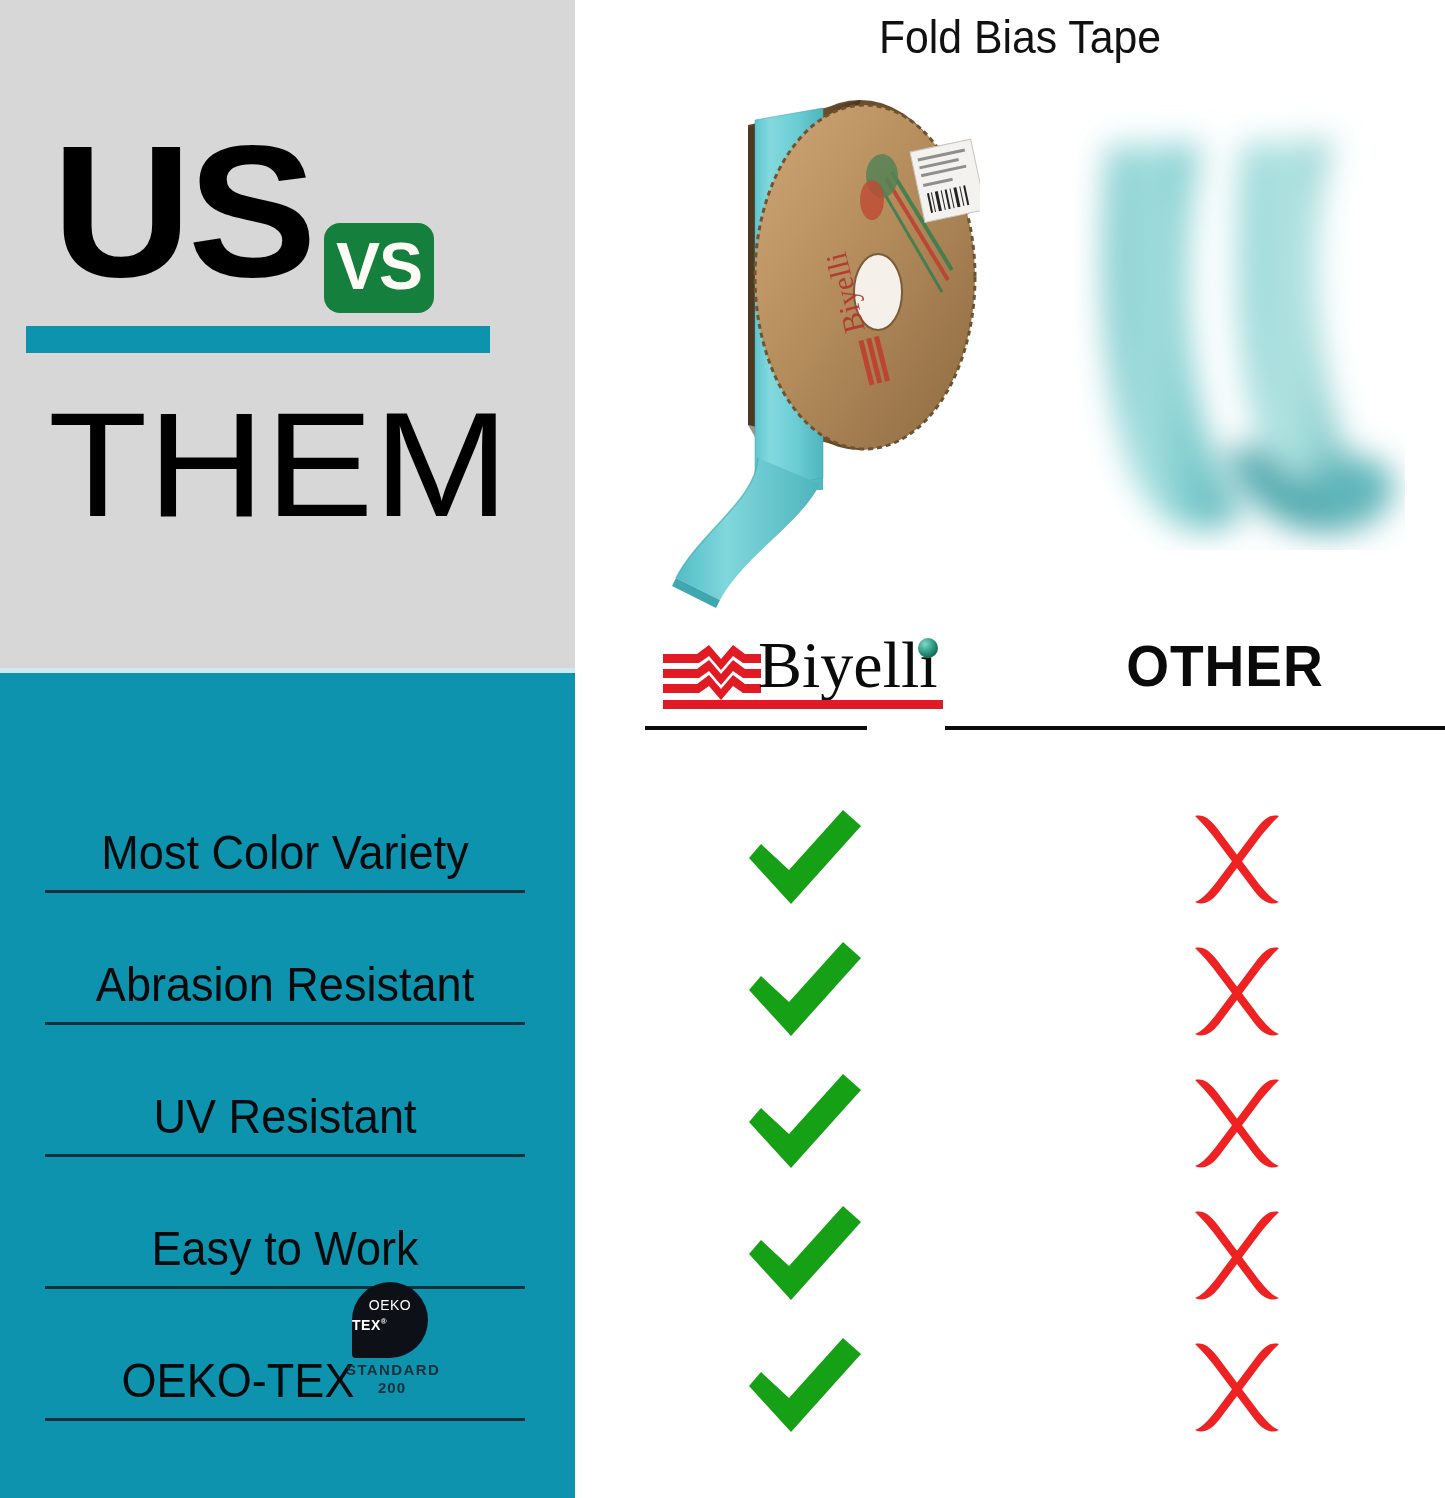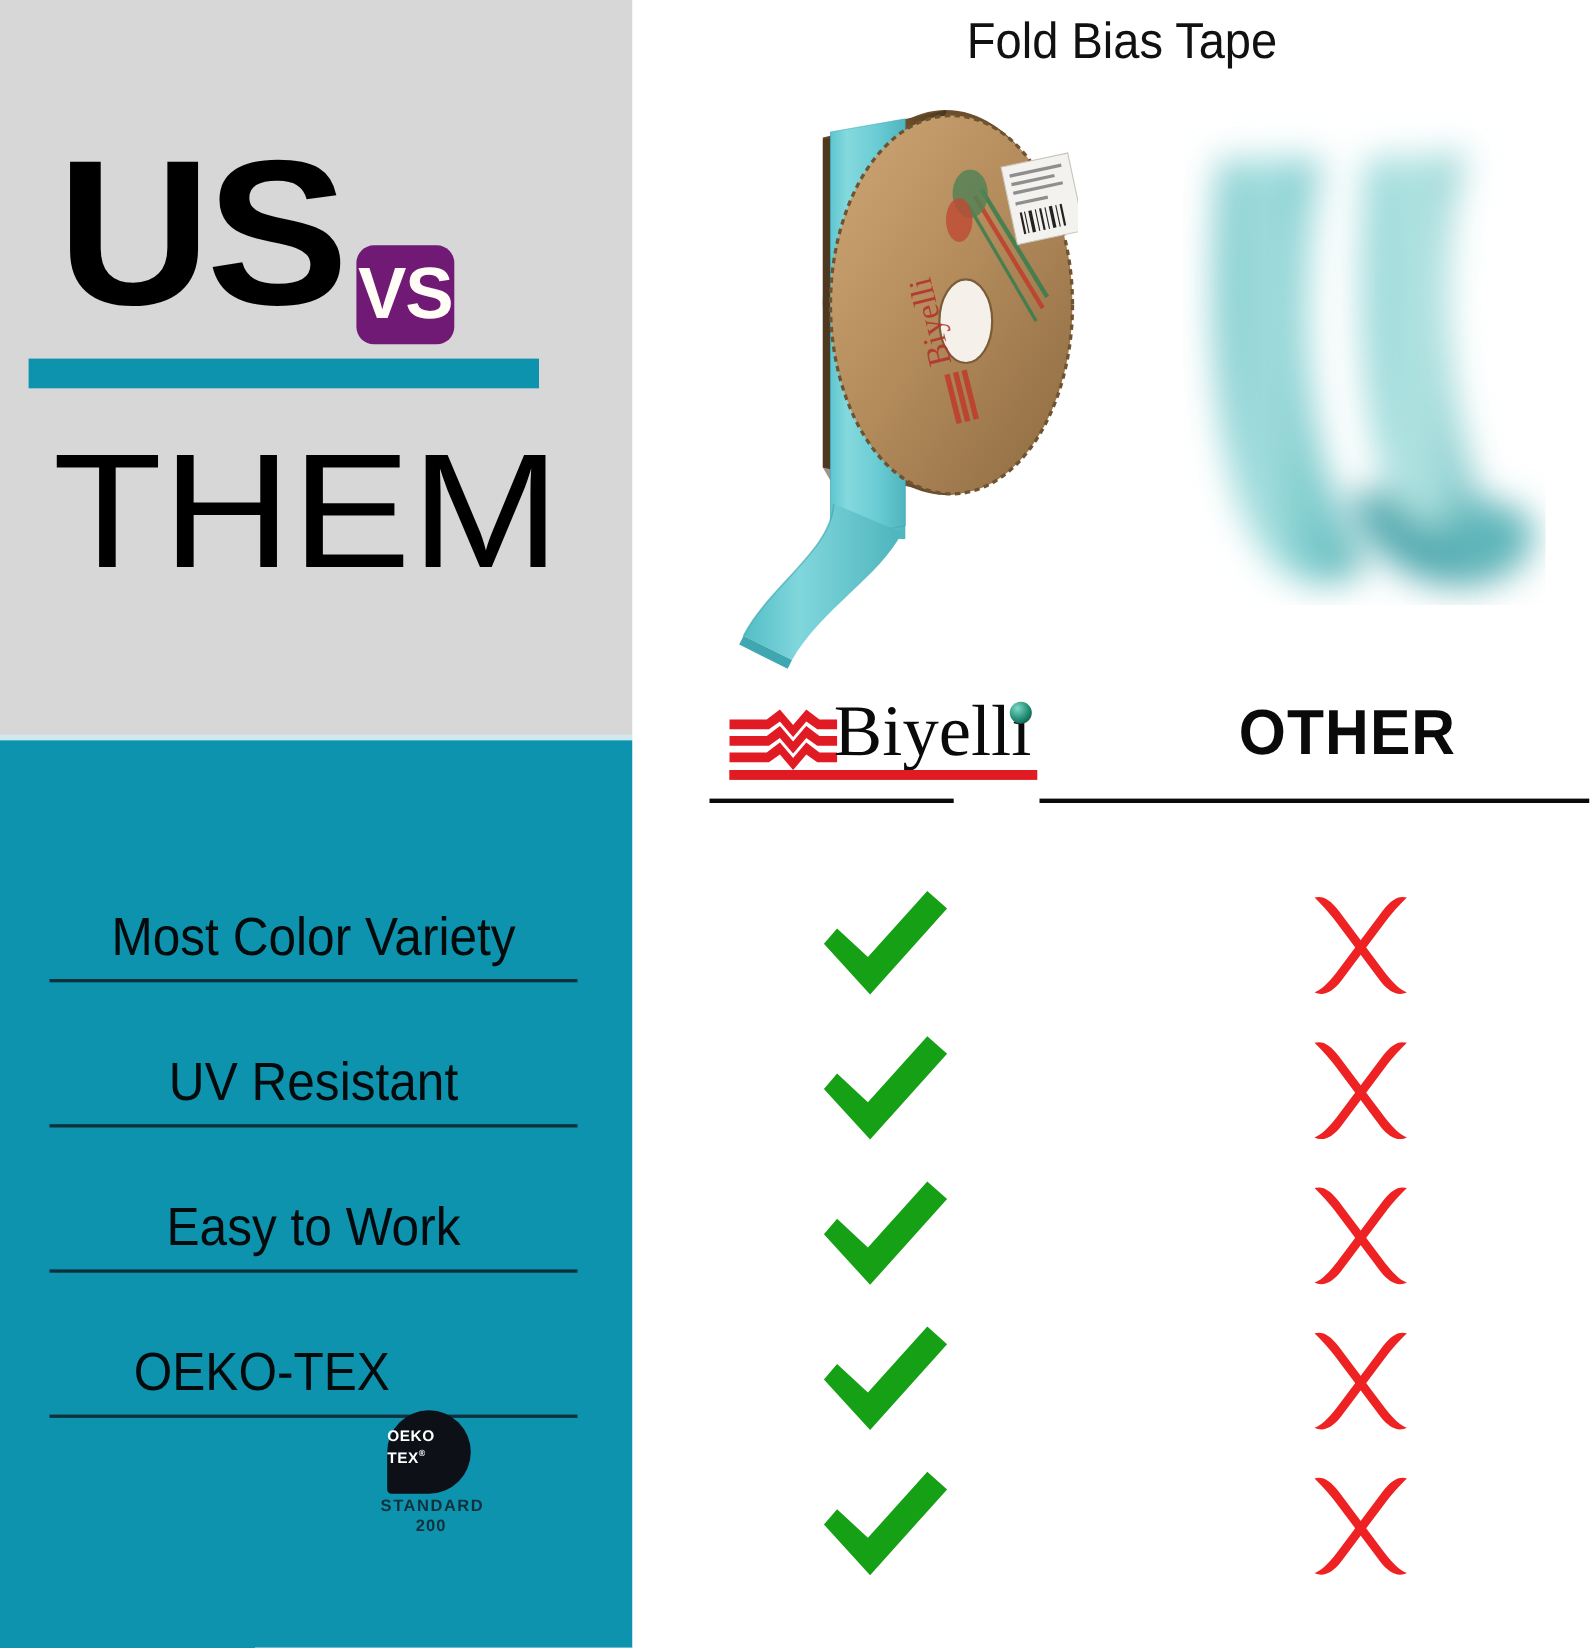--- a/index.html
+++ b/index.html
@@ -18,22 +18,22 @@
 
   
   #us-row { position:absolute; left:52px; top:128px; width:470px; height:185px; }
   #us-word {
     position:absolute; left:0; top:-6px;
     font-family:"Liberation Sans", sans-serif;
     font-weight:bold; font-size:188px; line-height:178px; letter-spacing:-4px;
     color:#000; transform:scaleX(1.03); transform-origin:left top;
   }
   #vs-badge {
-    position:absolute; left:272px; top:95px; width:89px; height:90px;
-    background:#701a75; border-radius:16px;
+    position:absolute; left:272px; top:95px; width:110px; height:90px;
+    background:#15803d; border-radius:16px;
     display:flex; align-items:center; justify-content:center;
   }
   #vs-badge span {
     color:#fffdf5; font-weight:bold; font-size:66px; line-height:66px;
     letter-spacing:-1px; font-family:"Liberation Sans", sans-serif;
     position:relative; top:-2px;
   }
 
   #us-bar { position:absolute; left:26px; top:326px; width:464px; height:27px; background:#0d93ad; }
 
@@ -61,22 +61,22 @@
   }
 
   
   #oeko-row .feature-label { left:28px; width:420px; text-align:center; }
   #oeko-badge { position:absolute; left:352px; top:1282px; width:96px; height:112px; }
   #oeko-drop {
     position:absolute; left:0; top:0; width:76px; height:76px; background:#0d1117;
     border-radius:50% 50% 50% 4px;
   }
   #oeko-drop .l1 {
-    position:absolute; left:0; top:16px; width:76px; 
-    color:#fff; font-weight:bold; font-size:14px; line-height:15px; letter-spacing:0.5px;
+    position:absolute; left:0; top:16px; width:76px; text-align:center;
+    color:#fff; font-weight:normal; font-size:14px; line-height:15px; letter-spacing:0.5px;
     font-family:"Liberation Sans", sans-serif;
   }
   #oeko-drop .l2 {
     position:absolute; left:0; top:32px; width:96px; text-align:left;
     color:#fff; font-weight:bold; font-size:14px; line-height:15px; letter-spacing:0.5px;
     font-family:"Liberation Sans", sans-serif;
   }
   #oeko-drop .l2 sup { font-size:8px; vertical-align:super; }
   #oeko-std {
     position:absolute; left:-6px; top:80px; width:92px; text-align:right;
@@ -151,20 +151,24 @@
 
   <div id="them-word">THEM</div>
 
   <div id="feature-list">
 
     <div class="feature-row">
       <div class="feature-label">Most Color Variety</div>
       <div class="feature-rule"></div>
     </div>
 
+    <div class="feature-row">
+      <div class="feature-label">Abrasion Resistant</div>
+      <div class="feature-rule"></div>
+    </div>
 
     <div class="feature-row">
       <div class="feature-label">UV Resistant</div>
       <div class="feature-rule"></div>
     </div>
 
     <div class="feature-row">
       <div class="feature-label">Easy to Work</div>
       <div class="feature-rule"></div>
     </div>

